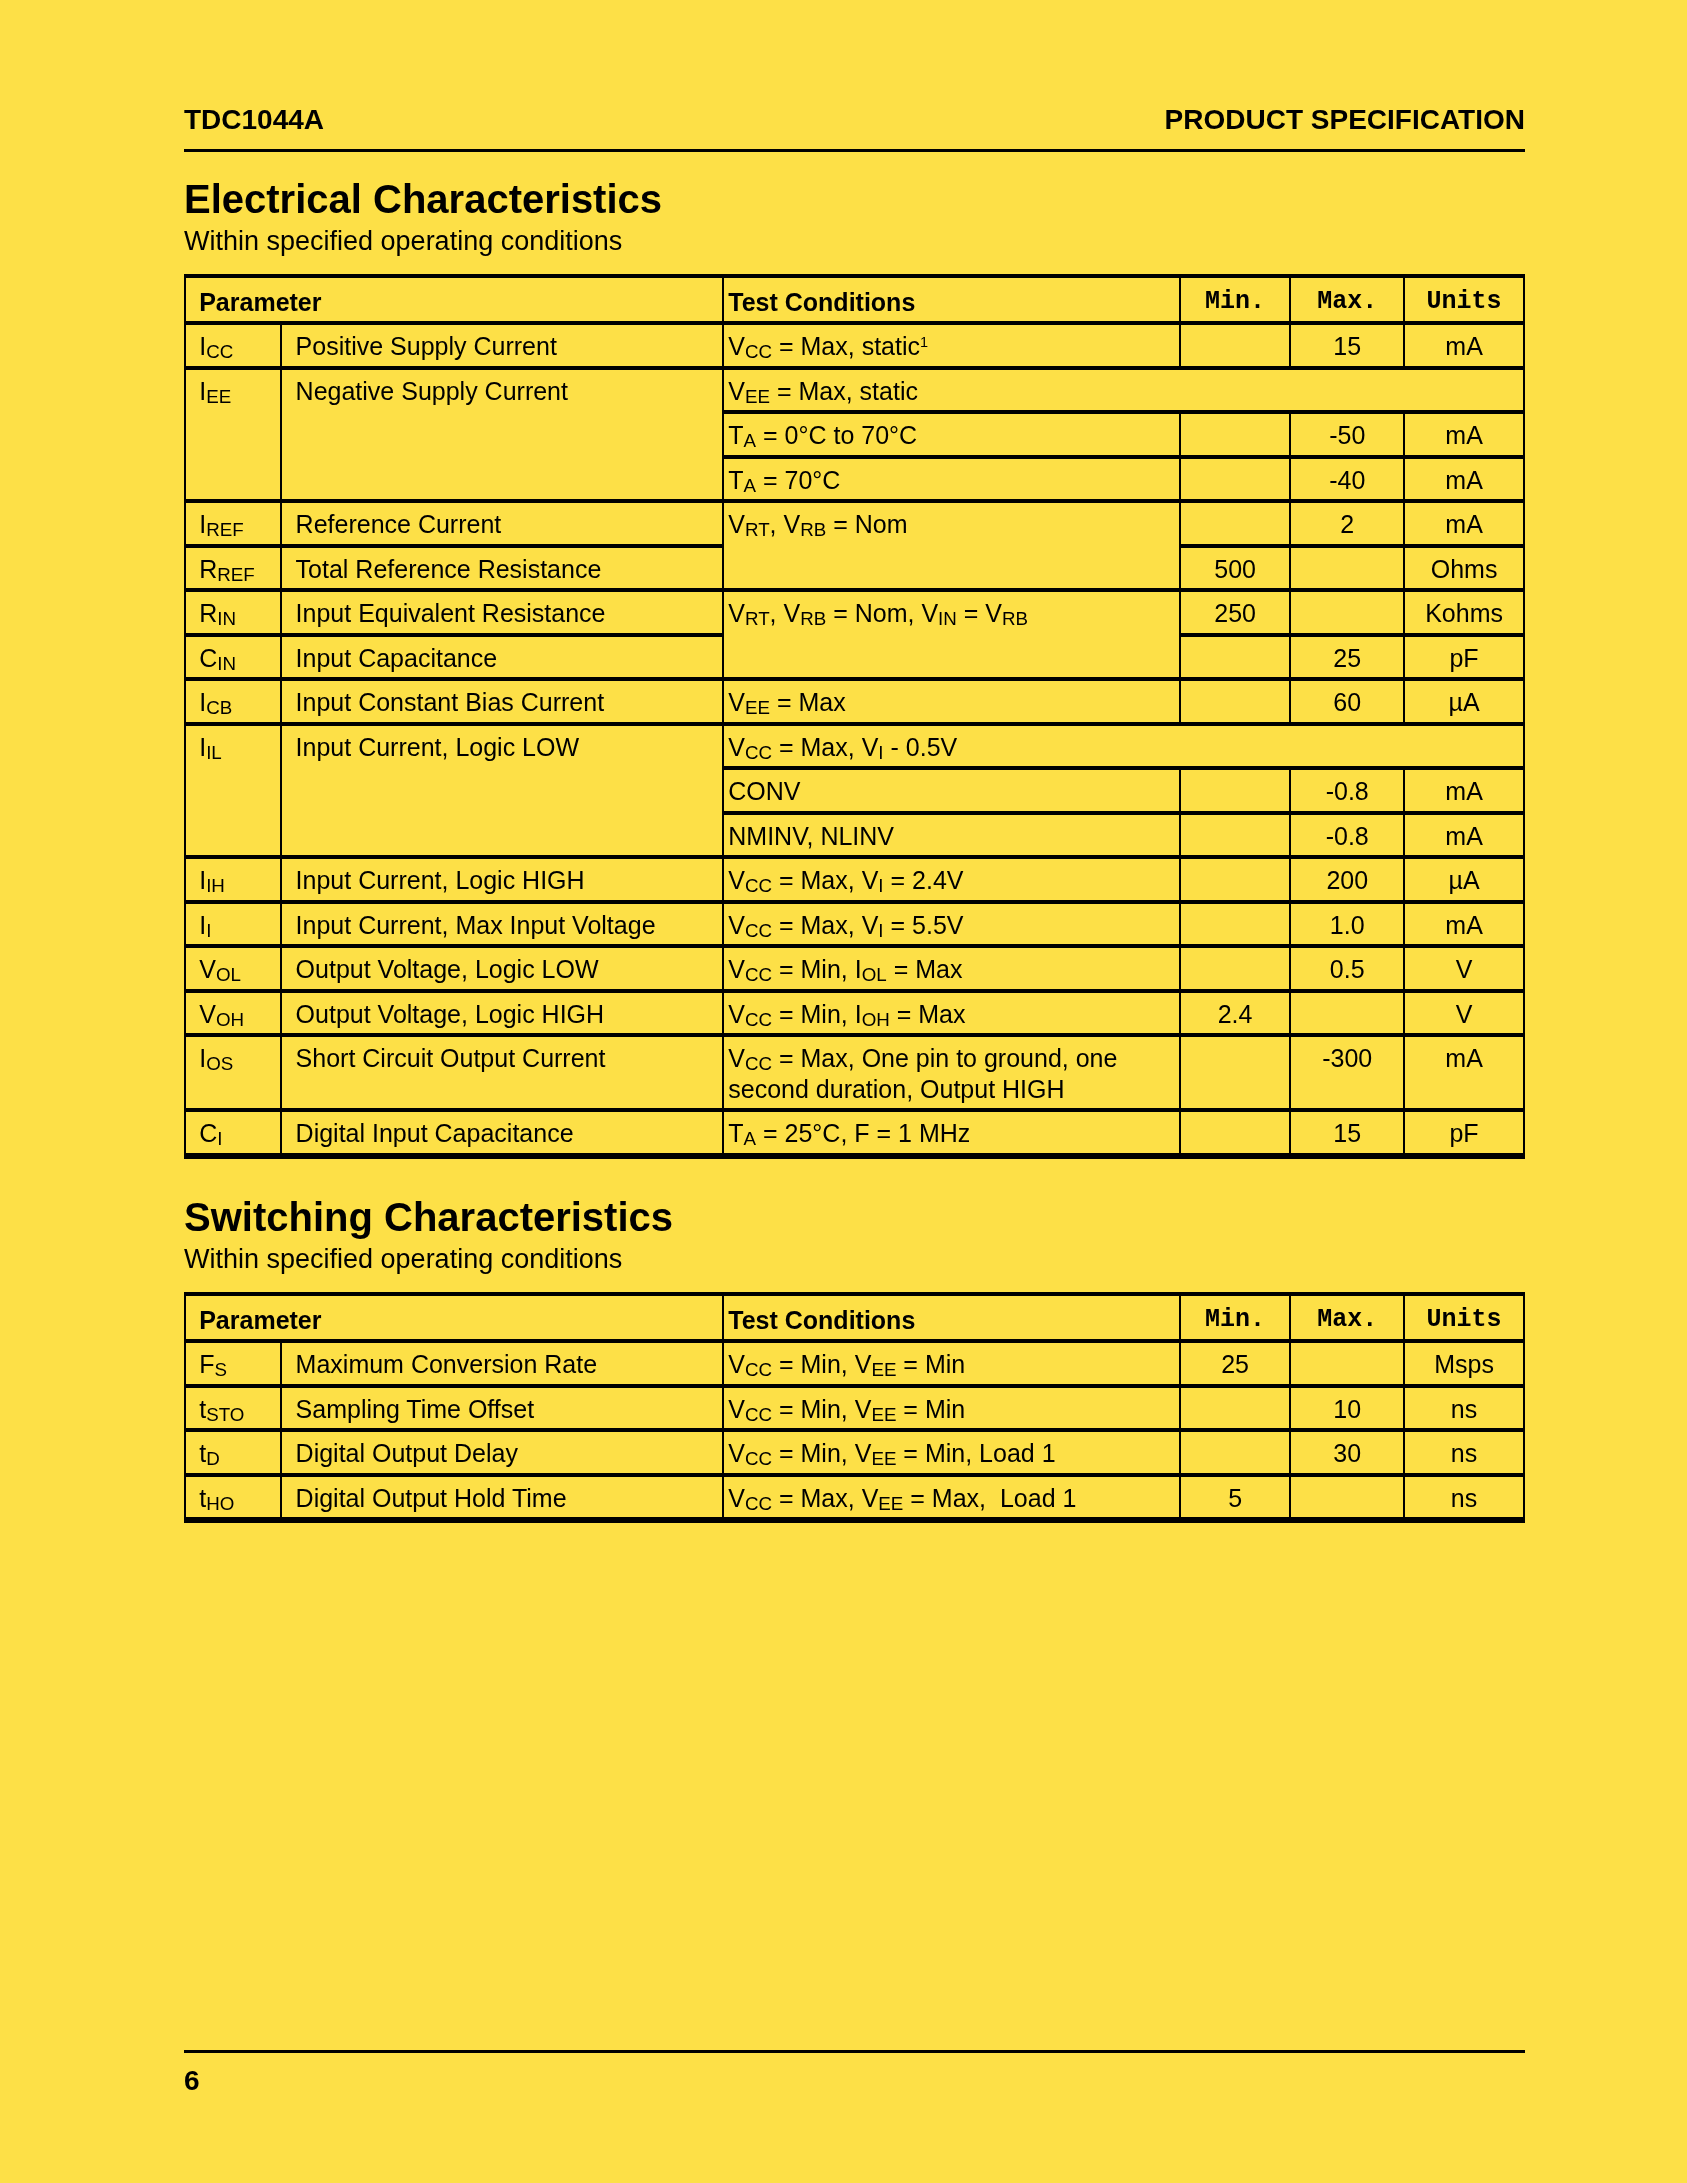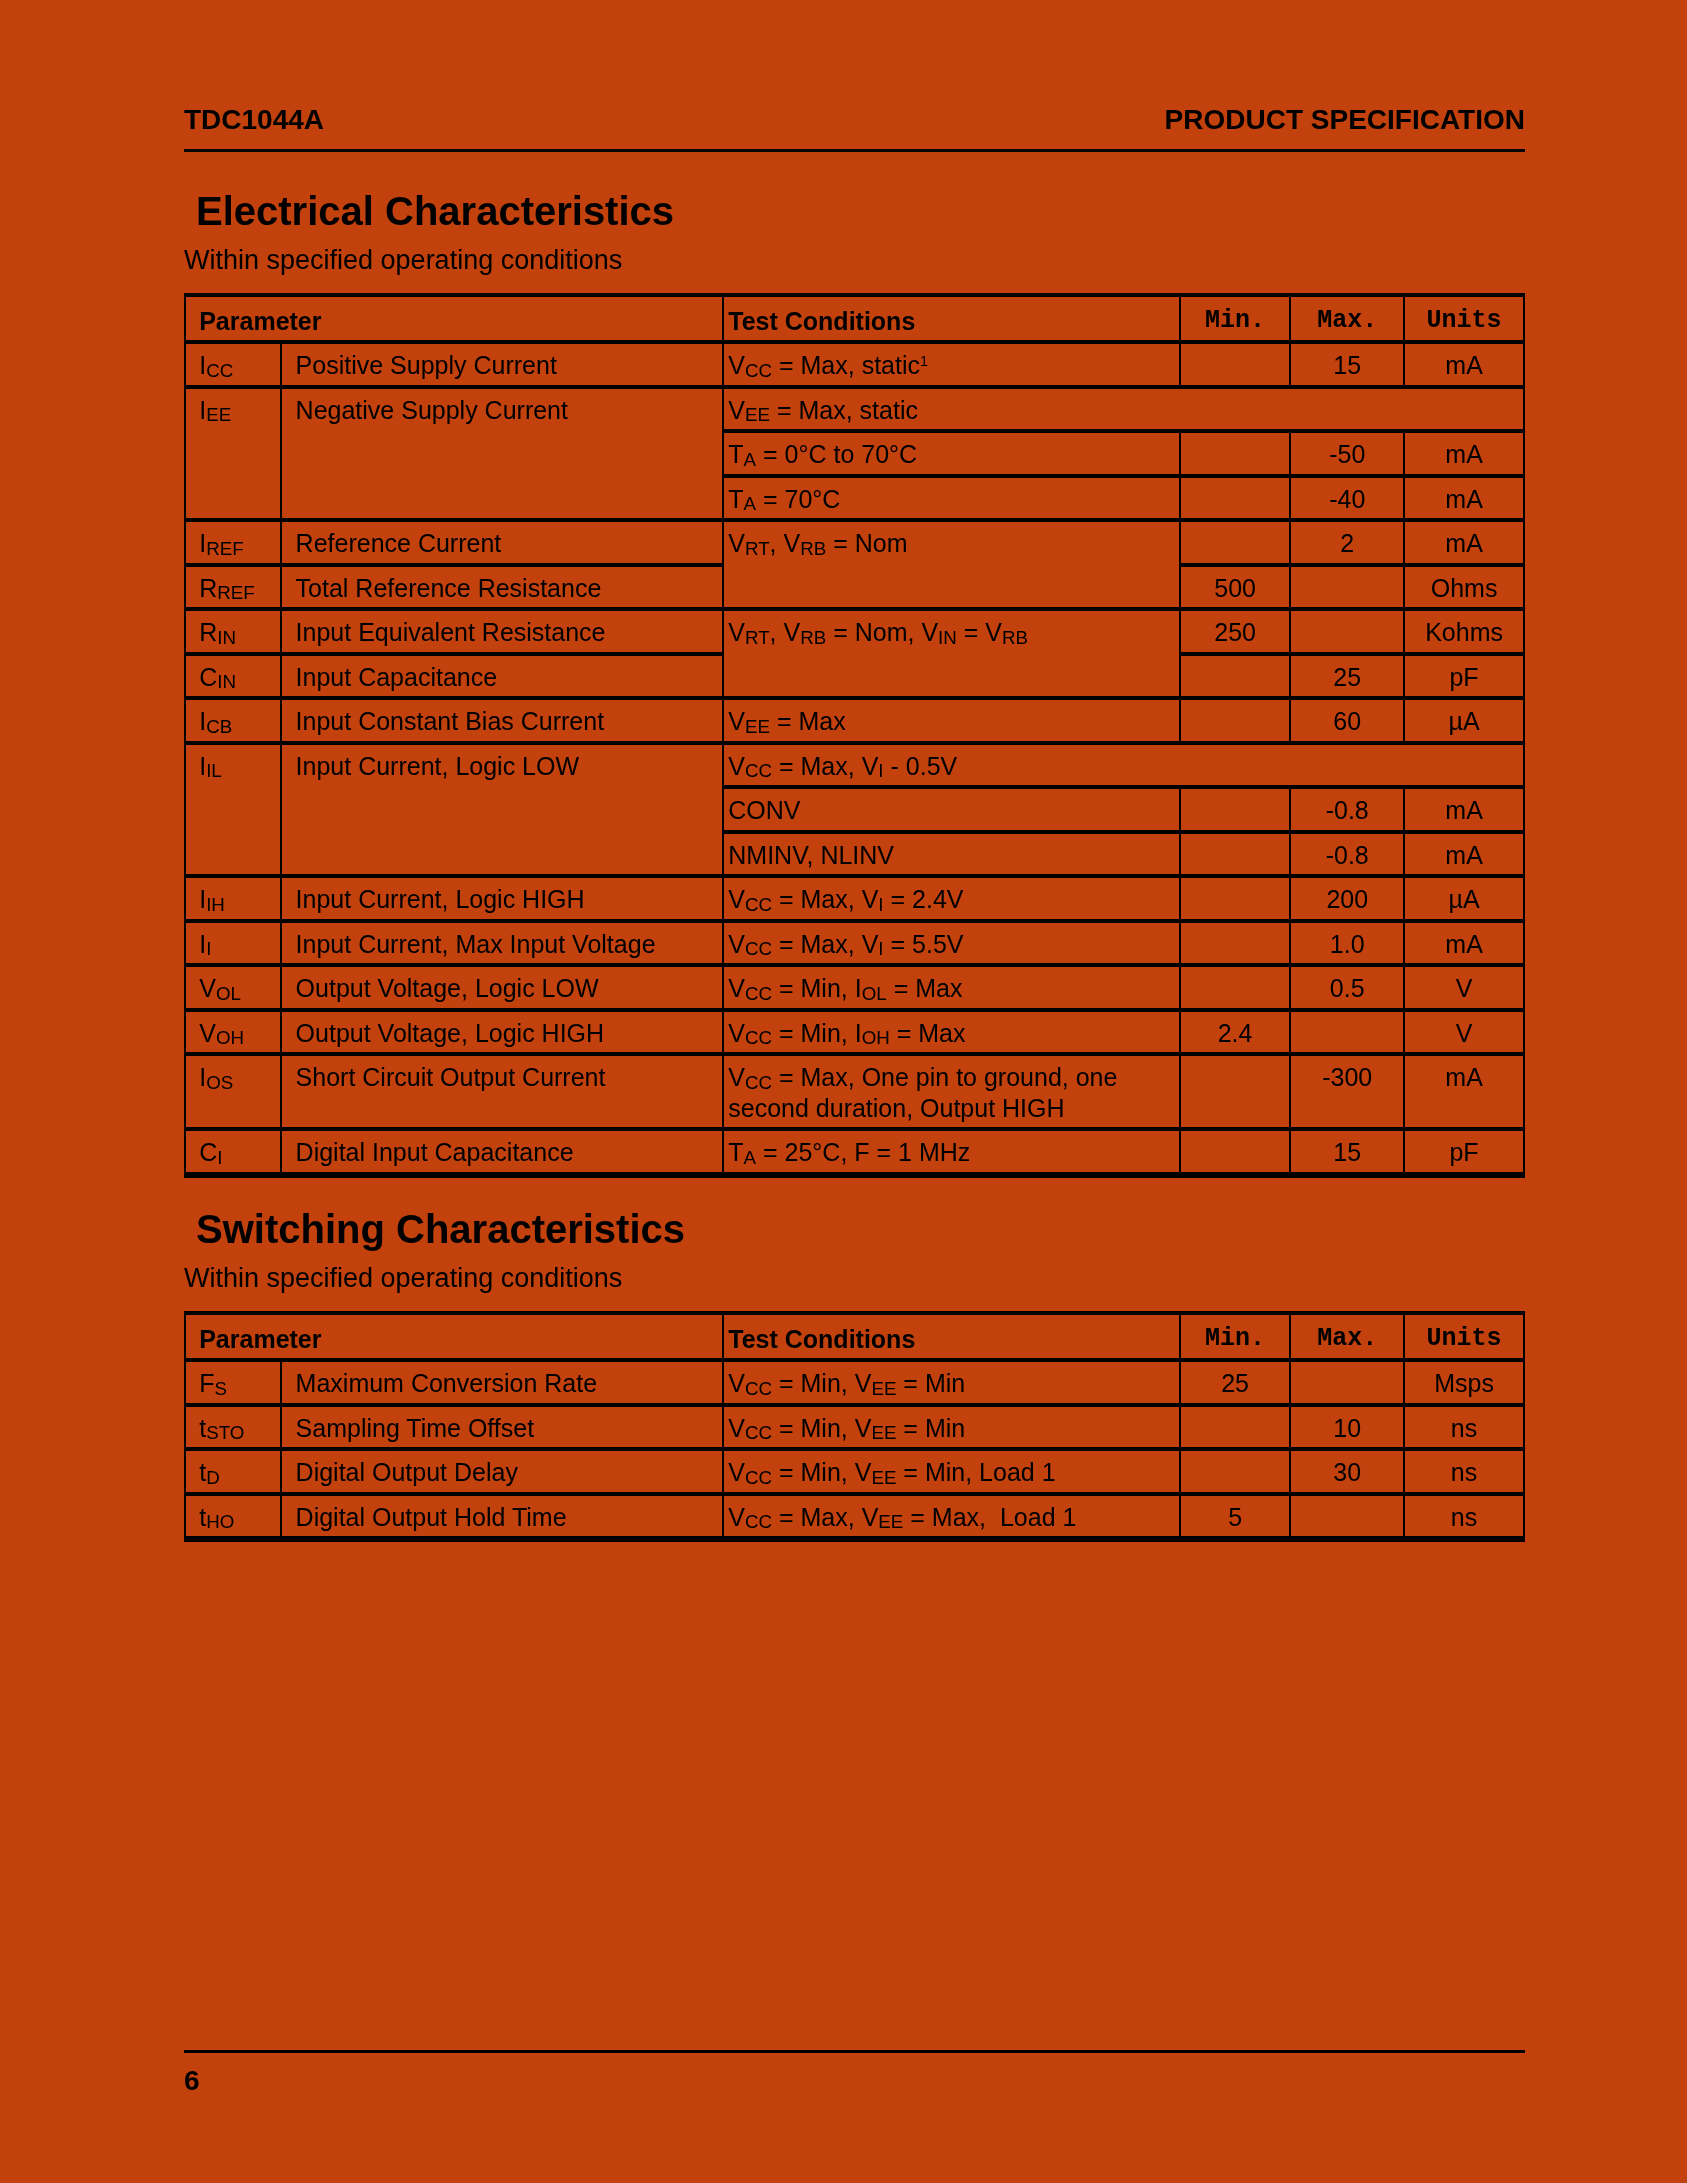--- a/index.html
+++ b/index.html
@@ -1,20 +1,20 @@
 <!DOCTYPE html>
 <html style="font-size:10.6px"><head>
 <meta charset="utf-8">
 <style>
   html, body { margin: 0; padding: 0; background: #e8e8e8; }
   .page {
     position: relative;
     width: 1687px;
     height: 2183px;
-    background: #c2410c;
+    background: #fde047;
     color: #000000;
     font-family: "Liberation Sans", "DejaVu Sans", sans-serif;
     overflow: hidden;
   }
   .abs { position: absolute; left: 184px; width: 1341px; }
 
   
   .doc-header {
     top: 106px;
     display: flex;
@@ -29,21 +29,21 @@
   .rule-footer { top: 2050px; }
   .page-number {
     position: absolute; left: 184px; top: 2067px;
     font-size: 28px; font-weight: bold; line-height: 1;
   }
 
   
   .section { position: absolute; left: 184px; width: 1341px; }
   #sec-electrical { top: 177px; }
   #sec-switching  { top: 1195px; }
-  .sec-title { margin: 12px; font-size: 40px; font-weight: bold; line-height: 1.1; letter-spacing: 0; }
+  .sec-title { margin: 0; font-size: 40px; font-weight: bold; line-height: 1.1; letter-spacing: 0; }
   .subtitle  { margin: 5.3px 0 0 0; font-size: 27px; line-height: 1.15; }
 
   
   table.spec-table {
     margin-top: 17px;
     width: 100%;
     border-collapse: collapse;
     table-layout: fixed;
     font-size: 25px;
     border: 2.6px solid #000;

